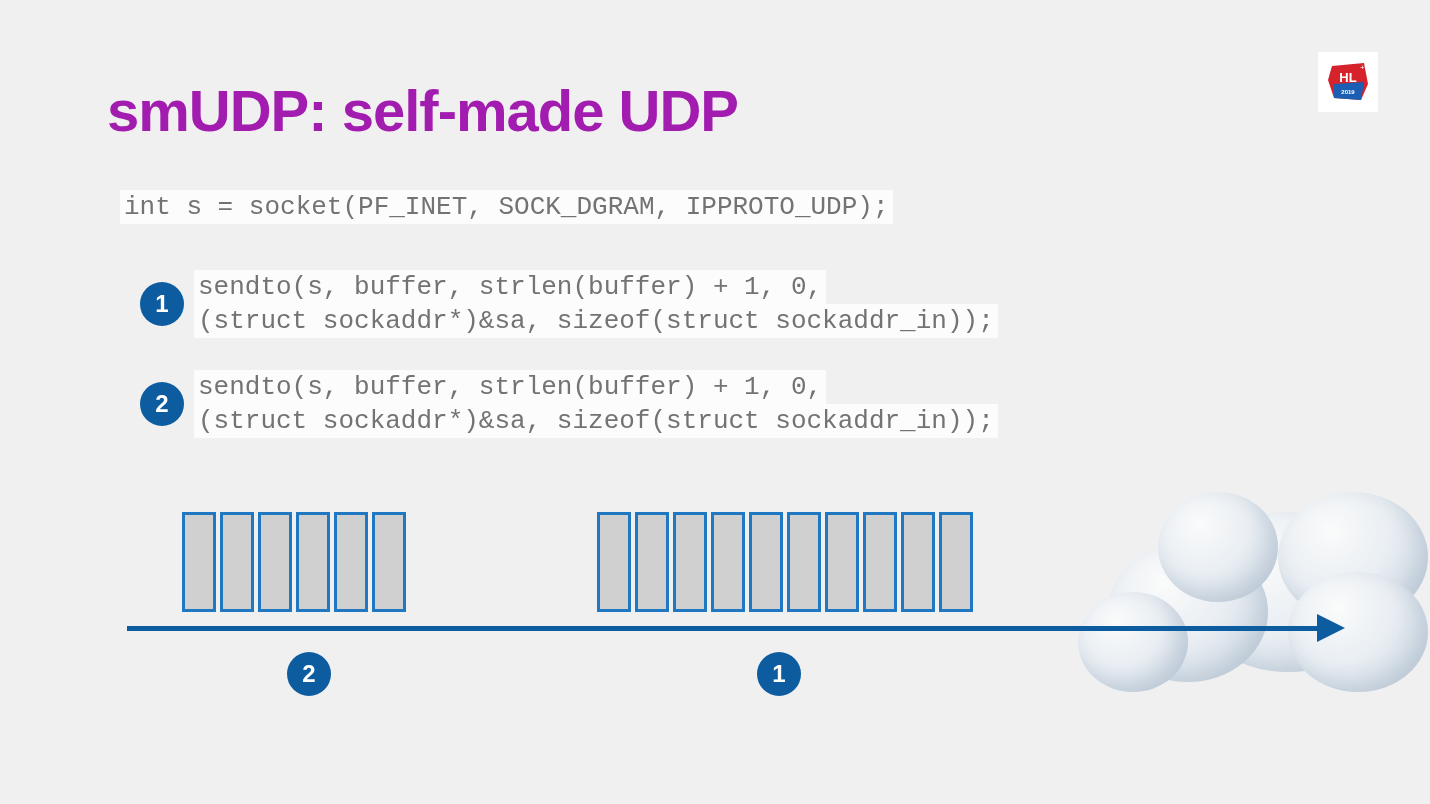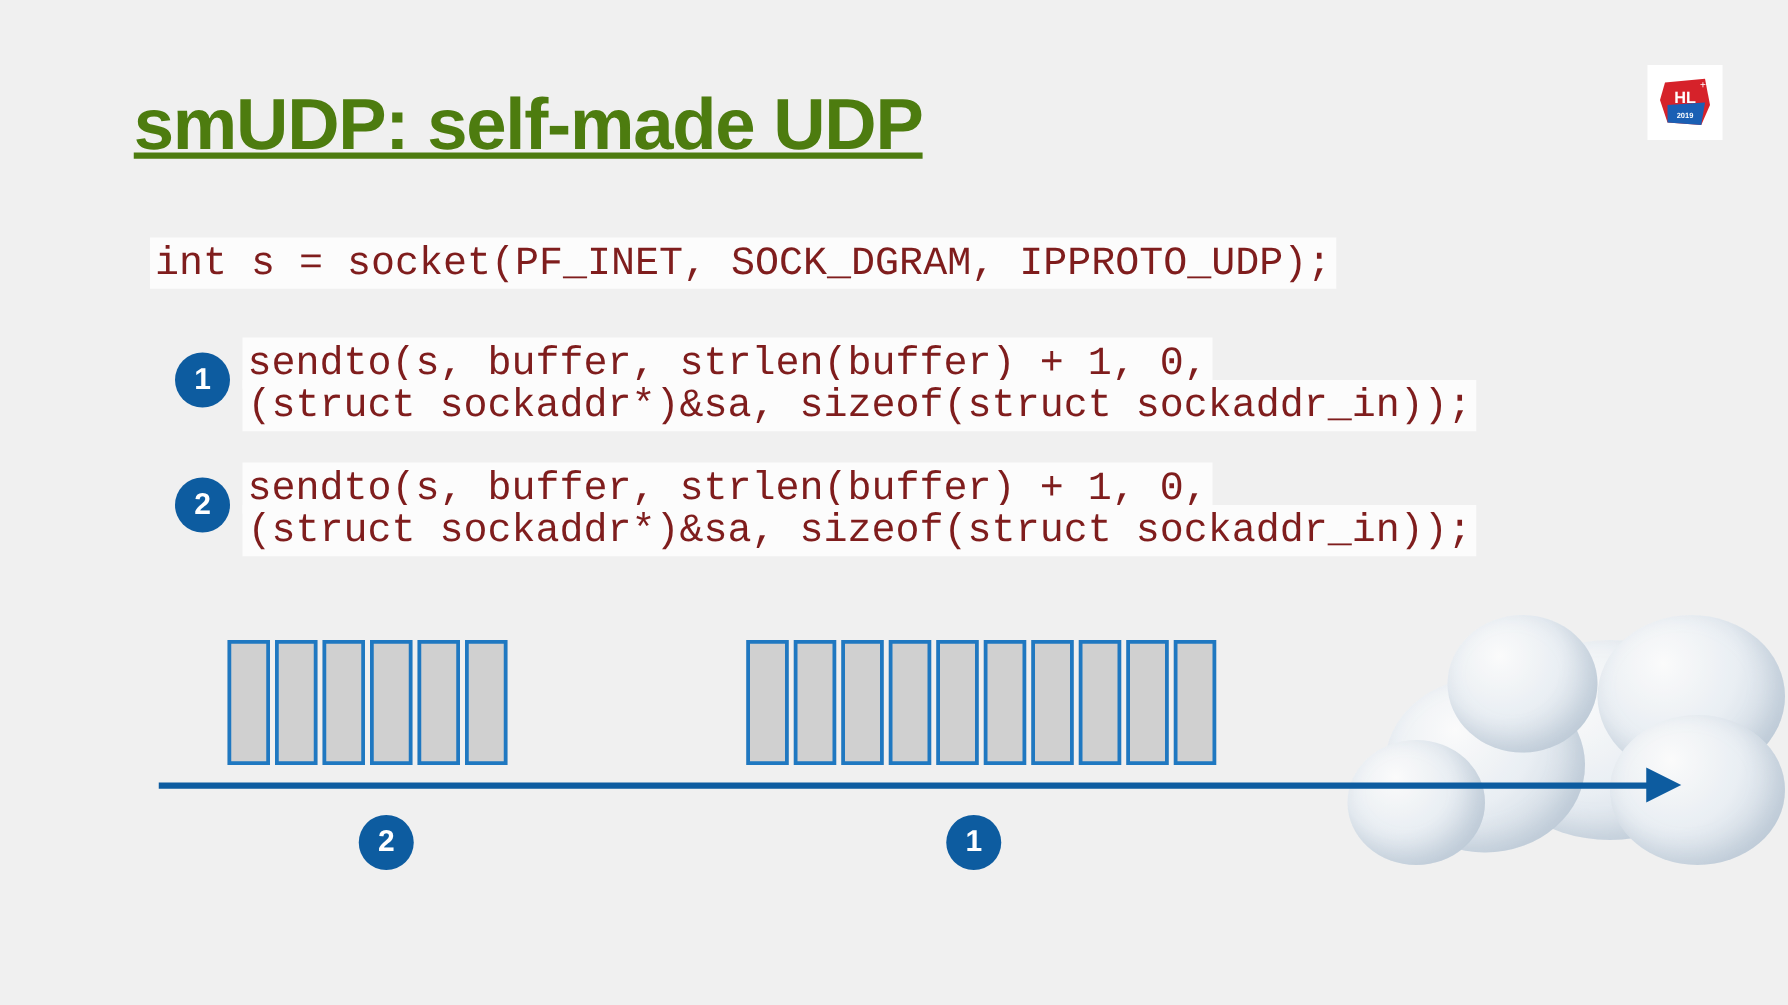--- a/index.html
+++ b/index.html
@@ -11,42 +11,41 @@
     overflow: hidden;
   }
   .slide {
     position: absolute;
     left: 12px; top: 12px;
     width: 1406px; height: 780px;
     background: #f0f0f0;
   }
   .title {
     position: absolute;
-    left: 95px; top: 54px;
+    left: 95px; top: 65px;
     font-size: 58px;
     font-weight: 700;
-    color: #4d7c0f;
+    color: #a21caf;
     letter-spacing: -1px;
-    text-decoration: underline;
   }
   .logo {
     position: absolute;
     right: 40px; top: 40px;
     width: 60px; height: 60px;
     background: #fff;
     display: flex;
     align-items: center;
     justify-content: center;
   }
   .logo svg { width: 44px; height: 44px; }
   .code-line {
     position: absolute;
     font-family: "Courier New", monospace;
-    font-size: 32px;
-    color: #7f1d1d;
+    font-size: 26px;
+    color: #737373;
     background: #fcfcfc;
     padding: 2px 4px;
     white-space: pre;
   }
   .socket-line { left: 108px; top: 178px; }
   .num-circle {
     position: absolute;
     width: 44px; height: 44px;
     border-radius: 50%;
     background: #0d5ca0;

